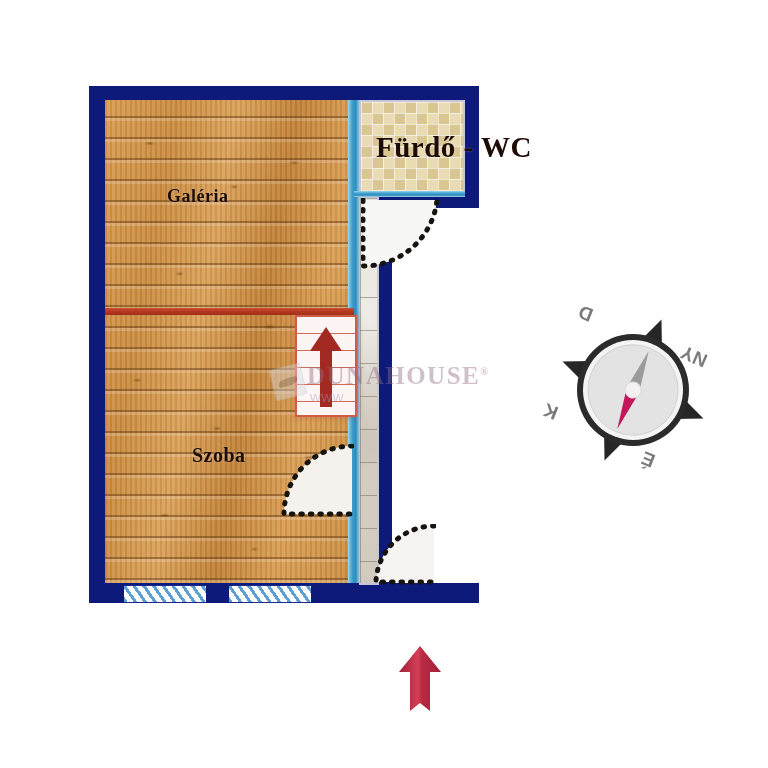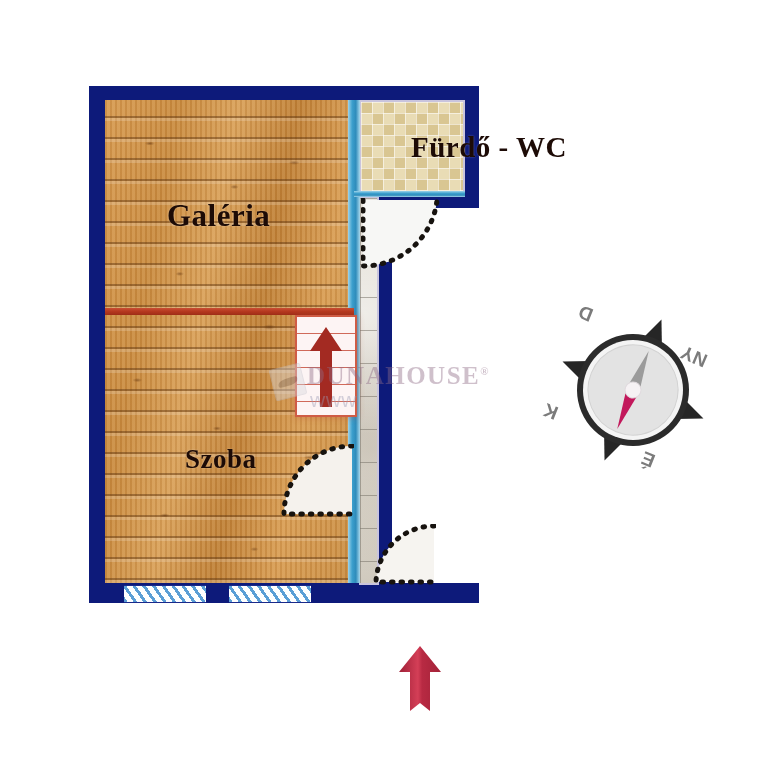--- a/index.html
+++ b/index.html
@@ -176,23 +176,23 @@
   
   .room-label {
     position: absolute;
     color: #1d0b06;
     font-family: "Liberation Serif", serif;
     font-weight: 700;
     white-space: nowrap;
     text-shadow: 0 0 2px rgba(255,255,255,.35);
     letter-spacing: .5px;
   }
-  #label-galeria { font-size: 31px; left: 167px; top: 198px; }
-  #label-furdo   { font-size: 29px; left: 376px; top: 131px; margin-left: 35px; }
-  #label-szoba   { font-size: 27px; left: 185px; top: 444px; }
+  #label-galeria { font-size: 18px; left: 167px; top: 186px; }
+  #label-furdo   { font-size: 29px; left: 376px; top: 131px; }
+  #label-szoba   { font-size: 20px; left: 192px; top: 444px; }
   #label-konyha  { font-size: 29px; left: 357px; top: 392px; }
 
   
   #watermark {
     position: absolute;
     left: 272px;
     top: 362px;
     width: 240px;
     height: 50px;
     pointer-events: none;
@@ -228,21 +228,21 @@
   }
   #watermark .wm-reg {
     font-size: 11px;
     vertical-align: super;
   }
   #watermark .wm-sub {
     position: absolute;
     left: 38px;
     top: 26px;
     font-family: "Liberation Sans", sans-serif;
-    font-size: 21px;
+    font-size: 15px;
     color: #9a9ab4;
     letter-spacing: .5px;
   }
 
   
   #entrance-arrow {
     position: absolute;
     left: 398px;
     top: 645px;
     width: 44px;

